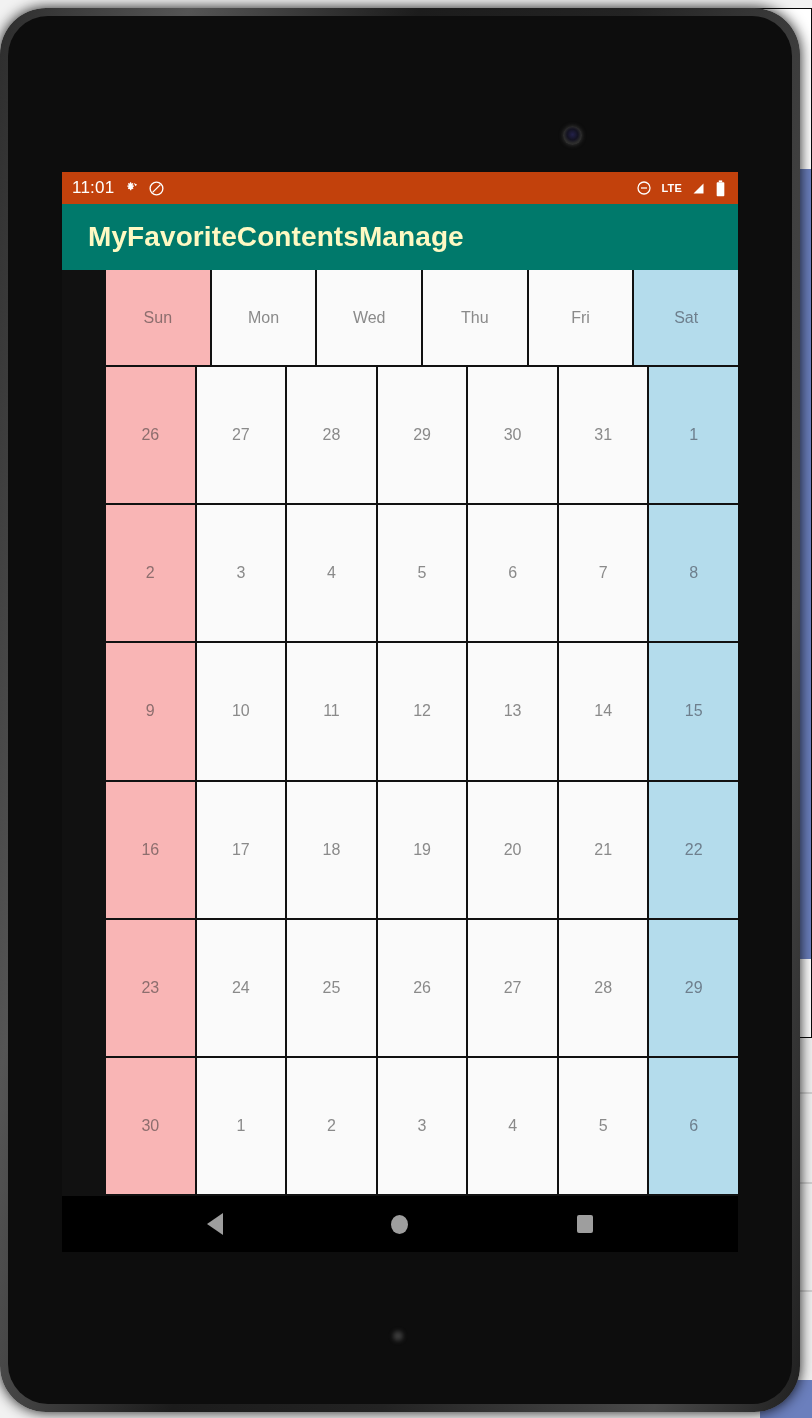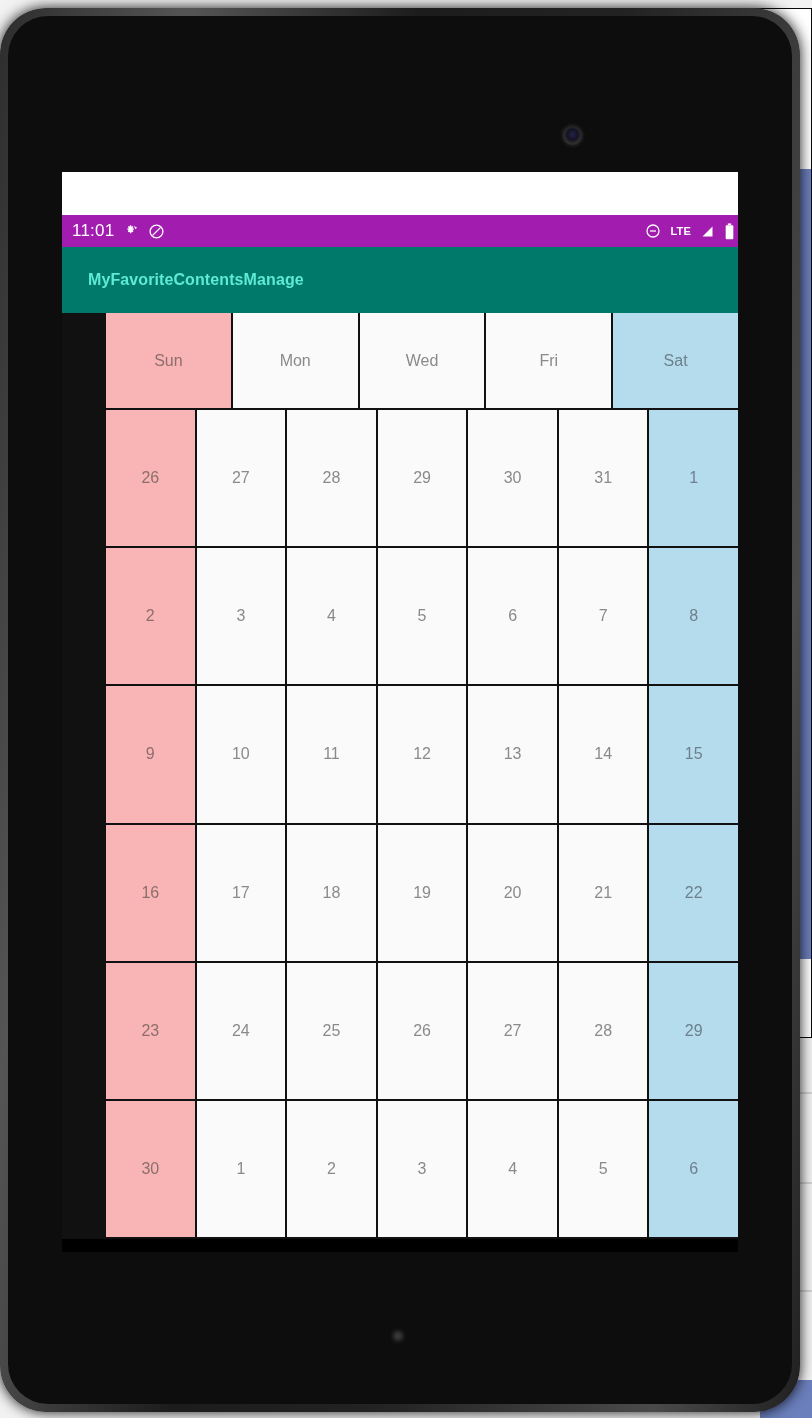--- a/index.html
+++ b/index.html
@@ -140,28 +140,27 @@
     top: 172px;
     width: 676px;
     height: 1080px;
     background: #ffffff;
     overflow: hidden;
   }
 
   
   #status-bar {
     height: 32px;
-    background: #a21caf;
+    background: #c2410c;
     display: flex;
     align-items: center;
     justify-content: space-between;
-    padding: 0 3px 0 10px;
+    padding: 0 12px 0 10px;
     box-sizing: border-box;
     color: #ffffff;
-    margin-top: 43px;
   }
   .sb-left, .sb-right {
     display: flex;
     align-items: center;
     gap: 9px;
   }
   #status-clock {
     font-size: 17px;
     letter-spacing: 0.2px;
     color: #ffffff;
@@ -176,22 +175,22 @@
   
   #app-bar {
     height: 66px;
     background: #00796b;
     display: flex;
     align-items: center;
     padding-left: 26px;
     box-sizing: border-box;
   }
   #app-title {
-    color: #5eead4;
-    font-size: 16px;
+    color: #fef9c3;
+    font-size: 28px;
     font-weight: bold;
     letter-spacing: 0.1px;
   }
 
   
   #calendar {
     background: #111111;
     display: flex;
     flex-direction: column;
     height: calc(1080px - 32px - 66px - 56px);
@@ -316,20 +315,21 @@
 
   <div id="app-bar">
     <span id="app-title">MyFavoriteContentsManage</span>
   </div>
 
   <div id="calendar">
     <div class="cal-row" id="header-row">
       <div class="cal-cell sun">Sun</div>
       <div class="cal-cell">Mon</div>
       <div class="cal-cell">Wed</div>
+      <div class="cal-cell">Thu</div>
       <div class="cal-cell">Fri</div>
       <div class="cal-cell sat">Sat</div>
     </div>
 
     <div class="cal-row week-row">
       <div class="cal-cell sun">26</div>
       <div class="cal-cell">27</div>
       <div class="cal-cell">28</div>
       <div class="cal-cell">29</div>
       <div class="cal-cell">30</div>

